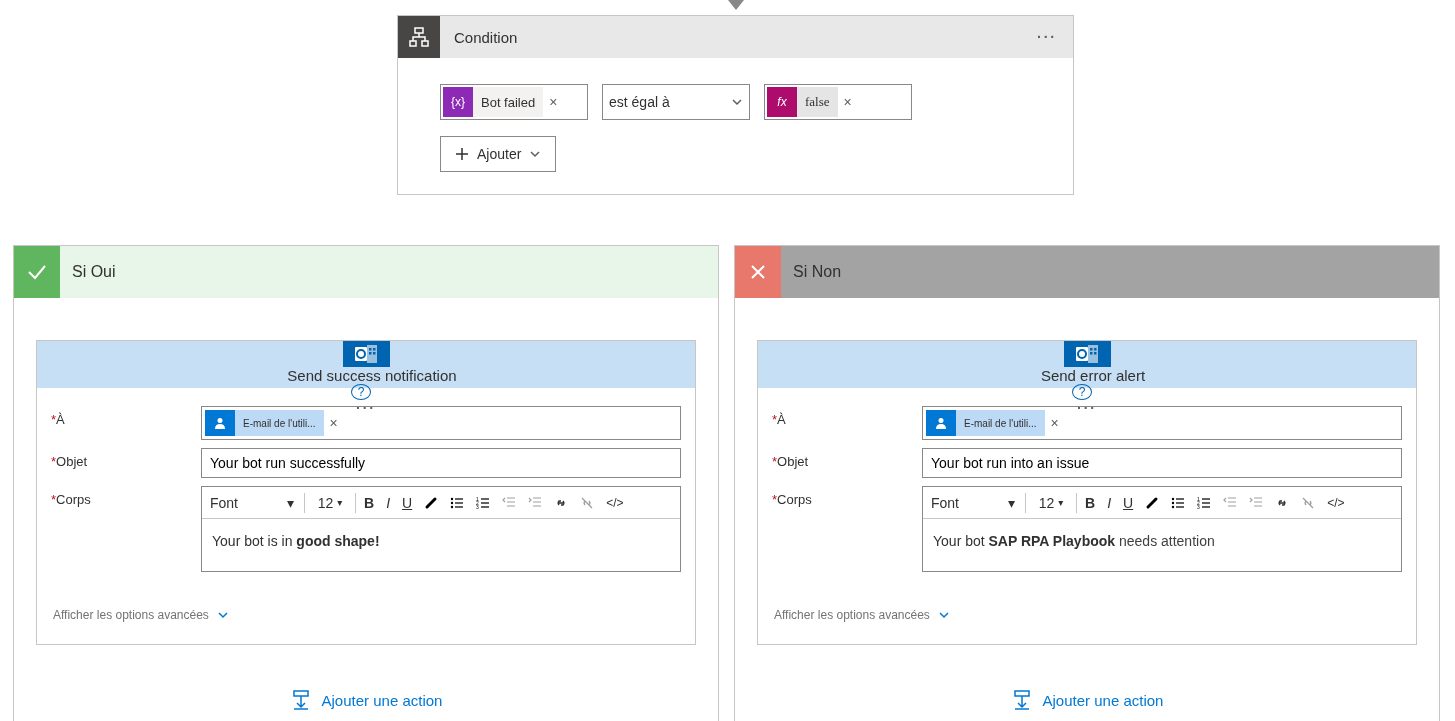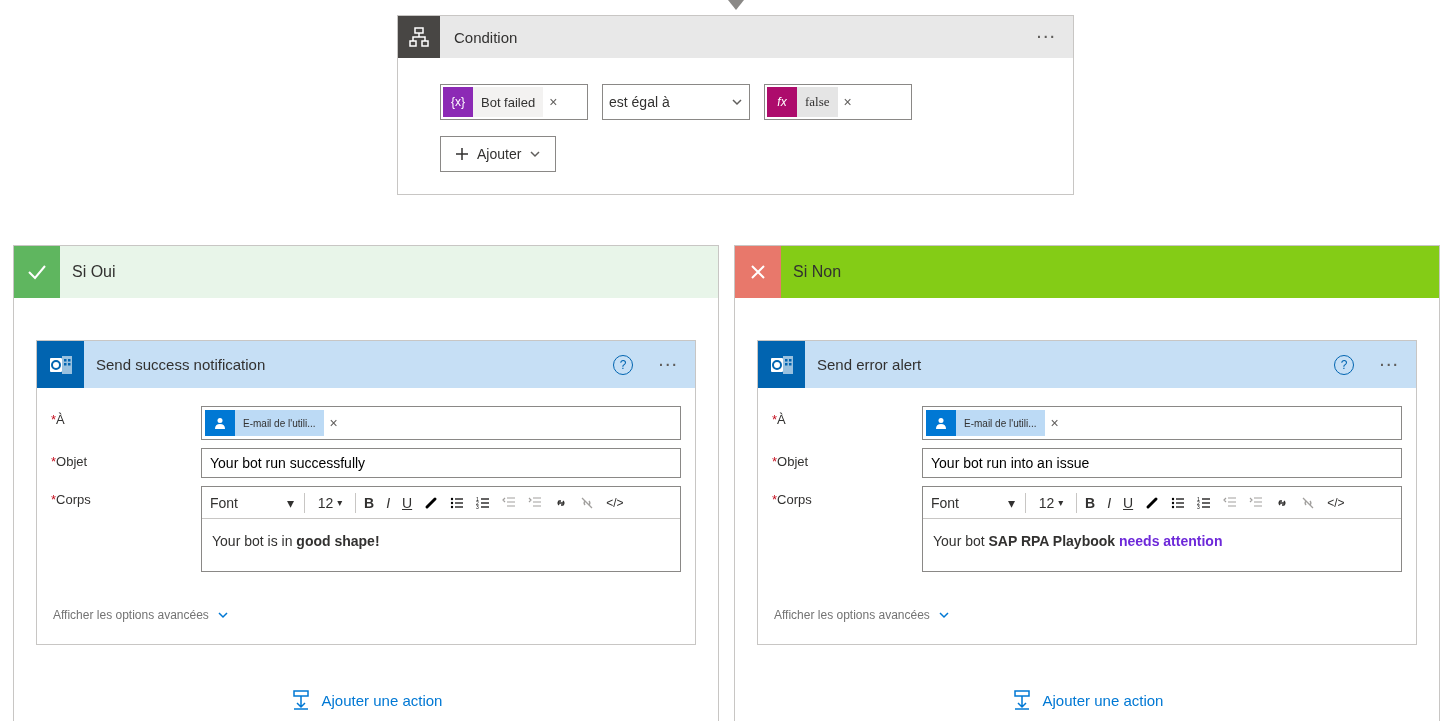--- a/index.html
+++ b/index.html
@@ -32,26 +32,26 @@
   .add-btn { border:1px solid #8a8886; background:#fff; height:36px; padding:0 14px; display:inline-flex; align-items:center; gap:8px; cursor:pointer; }
 
   
   .branches { position:absolute; top:201px; left:13px; right:15px; display:flex; gap:15px;margin-top:44px; }
   .branch { flex:1; border:1px solid #c8c6c4; background:#fff; display:flex; flex-direction:column; height:498px; }
   .branch-hdr { height:52px; display:flex; align-items:center; }
   .branch-hdr .icon-sq { width:46px; height:52px; display:flex; align-items:center; justify-content:center; }
   .branch-hdr .lbl { padding-left:12px; font-size:16px; }
   .yes .branch-hdr { background:#e8f5e9; }
   .yes .icon-sq { background:#5fb65f; }
-  .no .branch-hdr { background:#84cc16; }
+  .no .branch-hdr { background:#a3a3a3; }
   .no .icon-sq { background:#e8786b; }
 
   .branch-body { padding:42px 22px 0; }
   .action-card { border:1px solid #c8c6c4; background:#fff; }
-  .action-hdr { height:47px; background:#c6dff5; display:flex; align-items:center; }
+  .action-hdr { height:47px; background:#c6dff5; display:flex; align-items:center;flex-direction:column; }
   .action-hdr .sq { width:47px; height:47px; background:#0164b0; display:flex; align-items:center; justify-content:center; }
   .action-hdr .ttl { padding-left:12px; flex:1; font-size:15px; }
   .action-hdr .help { color:#0164b0; width:20px; height:20px; border:1.5px solid #0164b0; border-radius:50%; display:flex; align-items:center; justify-content:center; font-size:12px; margin-right:10px; cursor:pointer; }
   .action-hdr .menu { padding:0 16px; letter-spacing:2px; color:#605e5c; cursor:pointer; font-weight:bold; }
 
   .form { padding:10px 14px 14px; }
   .form-row { display:flex; align-items:flex-start; margin:8px 0; }
   .form-lbl { width:150px; padding-top:6px; font-size:13px; }
   .form-lbl .req { color:#c50f1f; }
   .form-ctrl { flex:1; }
@@ -63,21 +63,21 @@
   .text-input { border:1px solid #8a8886; height:30px; width:100%; padding:0 8px; font-size:14px; }
 
   .rte { border:1px solid #8a8886; }
   .rte-toolbar { display:flex; align-items:center; border-bottom:1px solid #c8c6c4; height:32px; }
   .rte-toolbar .tb { padding:0 6px; height:32px; display:flex; align-items:center; justify-content:center; color:#323130; cursor:pointer; font-size:14px; }
   .rte-toolbar .sep { width:1px; height:20px; background:#c8c6c4; margin:0 2px; }
   .rte-toolbar .font-sel { width:100px; padding:0 8px; display:flex; align-items:center; justify-content:space-between; }
   .rte-toolbar .size-sel { width:46px; display:flex; align-items:center; justify-content:center; gap:4px; }
   .rte-toolbar .tb.dis { color:#a19f9d; }
   .rte-body { padding:14px 10px 22px; font-size:14px; }
-  .rte-body .warn { color:#6d28d9; font-weight:bold; }
+  .rte-body .warn { color:#404040; font-weight:normal; }
 
   .adv-link { color:#737373; padding:14px 2px; display:inline-flex; align-items:center; gap:8px; cursor:pointer; font-size:12px; }
 
   .add-action { margin-top:auto; text-align:center; padding:28px 0; }
   .add-action a { color:#0078d4; display:inline-flex; align-items:center; gap:10px; cursor:pointer; font-size:15px; }
 
   svg { display:block; }
 </style>
 </head>
 <body>

